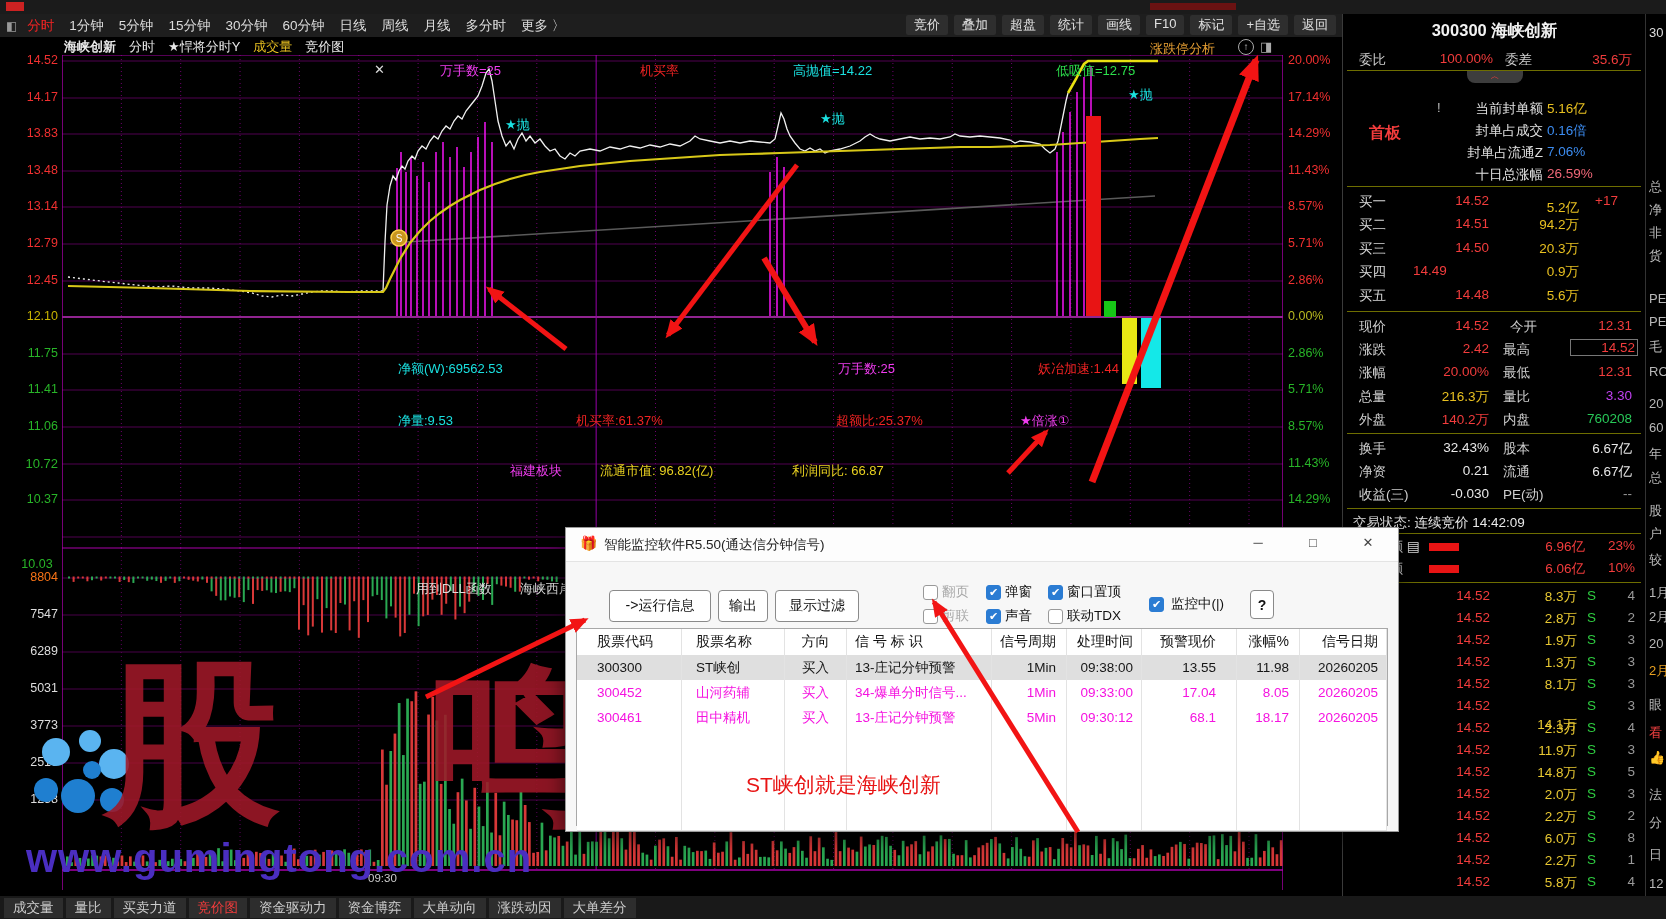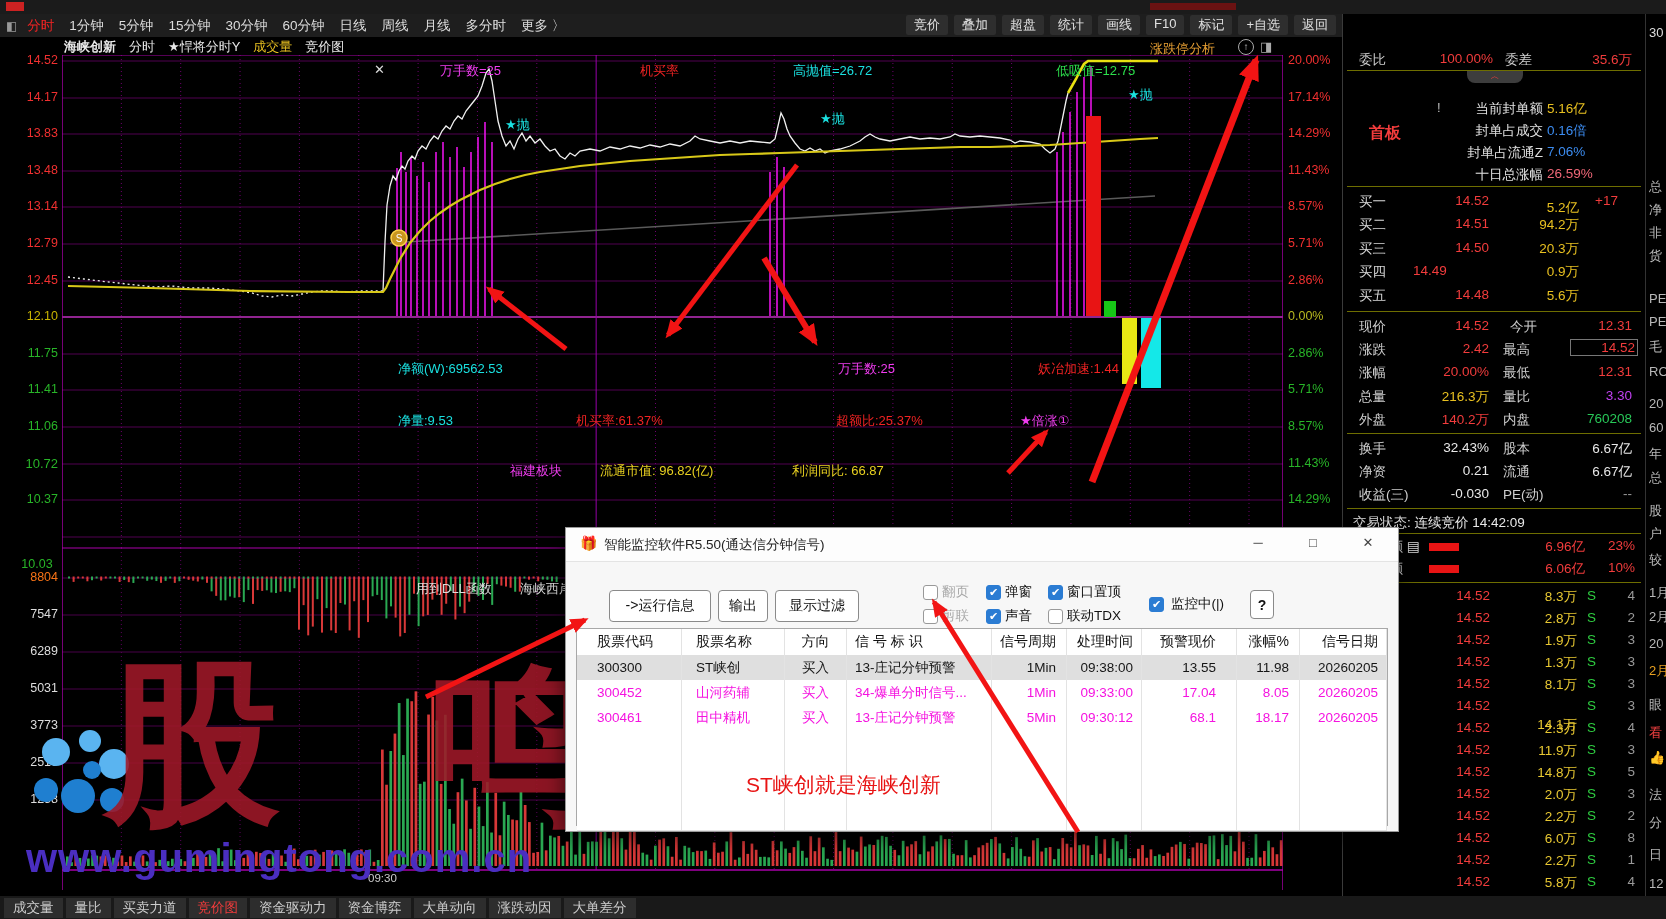--- a/index.html
+++ b/index.html
@@ -714,21 +714,21 @@
     <div style="position: absolute; left: 1288px; top: 309px; font-size: 12.5px; color: rgb(184, 184, 32); z-index: 2;">0.00%</div>
     <div style="position: absolute; left: 1288px; top: 346px; font-size: 12.5px; color: rgb(40, 180, 40); z-index: 2;">2.86%</div>
     <div style="position: absolute; left: 1288px; top: 382px; font-size: 12.5px; color: rgb(40, 180, 40); z-index: 2;">5.71%</div>
     <div style="position: absolute; left: 1288px; top: 419px; font-size: 12.5px; color: rgb(40, 180, 40); z-index: 2;">8.57%</div>
     <div style="position: absolute; left: 1288px; top: 456px; font-size: 12.5px; color: rgb(40, 180, 40); z-index: 2;">11.43%</div>
     <div style="position: absolute; left: 1288px; top: 492px; font-size: 12.5px; color: rgb(40, 180, 40); z-index: 2;">14.29%</div>
   </div>
 <div id="anno-layer">
     <div class="c-m anno" style="position: absolute; left: 440px; top: 62px; font-size: 13px; white-space: nowrap; z-index: 3;">万手数=25</div>
     <div class="c-r anno" style="position: absolute; left: 640px; top: 62px; font-size: 13px; white-space: nowrap; z-index: 3;">机买率</div>
-    <div class="c-cy anno" style="position: absolute; left: 793px; top: 62px; font-size: 13px; white-space: nowrap; z-index: 3;">高抛值=26.72</div>
+    <div class="c-cy anno" style="position: absolute; left: 793px; top: 62px; font-size: 13px; white-space: nowrap; z-index: 3;">高抛值=14.22</div>
     <div class="c-g anno" style="position: absolute; left: 1056px; top: 62px; font-size: 13px; white-space: nowrap; z-index: 3;">低吸值=12.75</div>
     <div class="c-cy anno" style="position: absolute; left: 505px; top: 116px; font-size: 13px; white-space: nowrap; z-index: 3;">★抛</div>
     <div class="c-cy anno" style="position: absolute; left: 820px; top: 110px; font-size: 13px; white-space: nowrap; z-index: 3;">★抛</div>
     <div class="c-cy anno" style="position: absolute; left: 1128px; top: 86px; font-size: 13px; white-space: nowrap; z-index: 3;">★抛</div>
     <div class="c-cy anno" style="position: absolute; left: 398px; top: 360px; font-size: 13px; white-space: nowrap; z-index: 3;">净额(W):69562.53</div>
     <div class="c-m anno" style="position: absolute; left: 838px; top: 360px; font-size: 13px; white-space: nowrap; z-index: 3;">万手数:25</div>
     <div class="c-r anno" style="position: absolute; left: 1038px; top: 360px; font-size: 13px; white-space: nowrap; z-index: 3;">妖冶加速:1.44</div>
     <div class="c-cy anno" style="position: absolute; left: 398px; top: 412px; font-size: 13px; white-space: nowrap; z-index: 3;">净量:9.53</div>
     <div class="c-r anno" style="position: absolute; left: 576px; top: 412px; font-size: 13px; white-space: nowrap; z-index: 3;">机买率:61.37%</div>
     <div class="c-r anno" style="position: absolute; left: 836px; top: 412px; font-size: 13px; white-space: nowrap; z-index: 3;">超额比:25.37%</div>
@@ -882,20 +882,21 @@
         <div class="tcell" style="width: 75px; justify-content: flex-end; padding-right: 8px; color: rgb(0, 0, 0);"></div>
         <div class="tcell" style="width: 95px; justify-content: flex-end; padding-right: 20px; color: rgb(0, 0, 0);"></div>
         <div class="tcell" style="width: 63px; justify-content: flex-end; padding-right: 10px; color: rgb(0, 0, 0);"></div>
         <div class="tcell" style="width: 87px; justify-content: flex-end; padding-right: 8px; color: rgb(0, 0, 0);"></div>
       </div>
     </div>
   <div id="dlg-note">ST峡创就是海峡创新</div>
 </div>
 
 <div id="rpanel" class="ab">
+    <div style="position: absolute; left: 0px; top: 6px; width: 100%; text-align: center; font-size: 16.5px; font-weight: bold; color: rgb(242, 242, 242);">300300 海峡创新</div>
     <div style="position: absolute; left: 16px; top: 37px; font-size: 13.5px; color: rgb(207, 207, 207);">委比</div>
     <div style="position: absolute; left: 70px; top: 37px; width: 80px; text-align: right; font-size: 13.5px; color: rgb(242, 60, 60);">100.00%</div>
     <div style="position: absolute; left: 162px; top: 37px; font-size: 13.5px; color: rgb(207, 207, 207);">委差</div>
     <div style="position: absolute; left: 215px; top: 37px; width: 74px; text-align: right; font-size: 13.5px; color: rgb(242, 60, 60);">35.6万</div>
     <div class="sep" style="top: 56px;"></div>
     <div style="position: absolute; left: 124px; top: 57px; width: 56px; height: 12px; background: rgb(61, 61, 61); border-radius: 0px 0px 8px 8px; color: rgb(242, 60, 60); font-size: 9px; text-align: center; line-height: 10px;">︿</div>
     <div style="position: absolute; left: 26px; top: 109px; font-size: 16px; font-weight: bold; color: rgb(242, 60, 60);">首板</div>
     <div style="position: absolute; left: 94px; top: 86px; font-size: 13px; color: rgb(187, 187, 187);">!</div>
     <div style="position: absolute; left: 100px; top: 86px; width: 100px; text-align: right; font-size: 13.5px; color: rgb(224, 224, 224);">当前封单额</div>
     <div style="position: absolute; left: 204px; top: 86px; font-size: 13.5px; color: rgb(232, 192, 32);">5.16亿</div>

